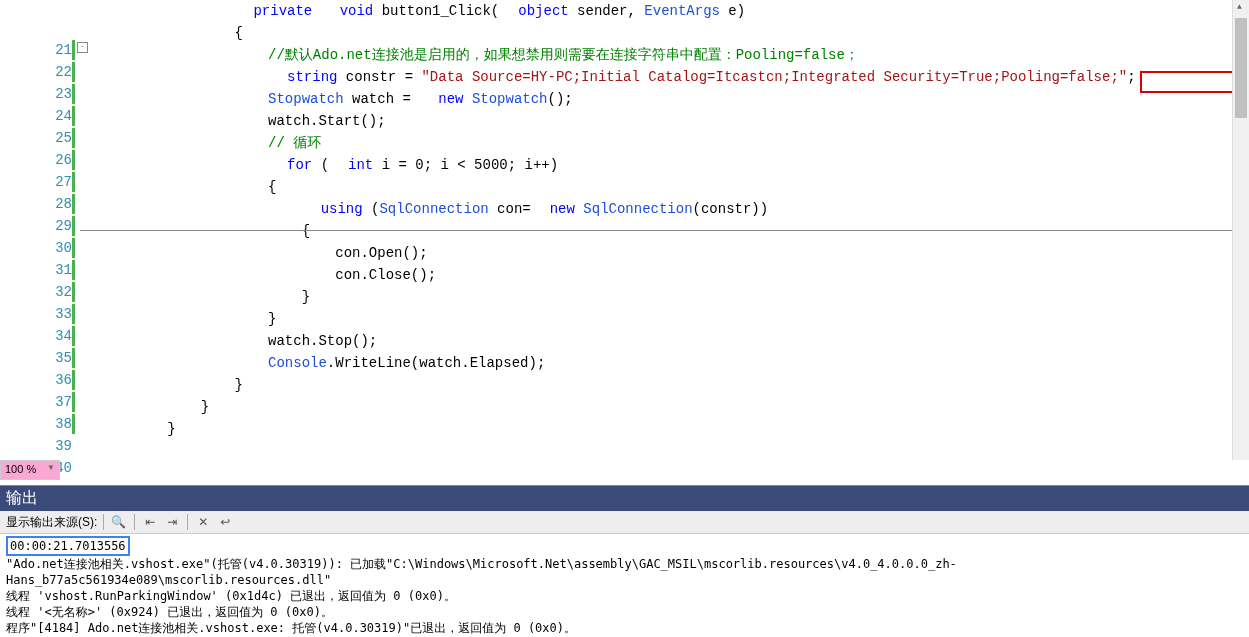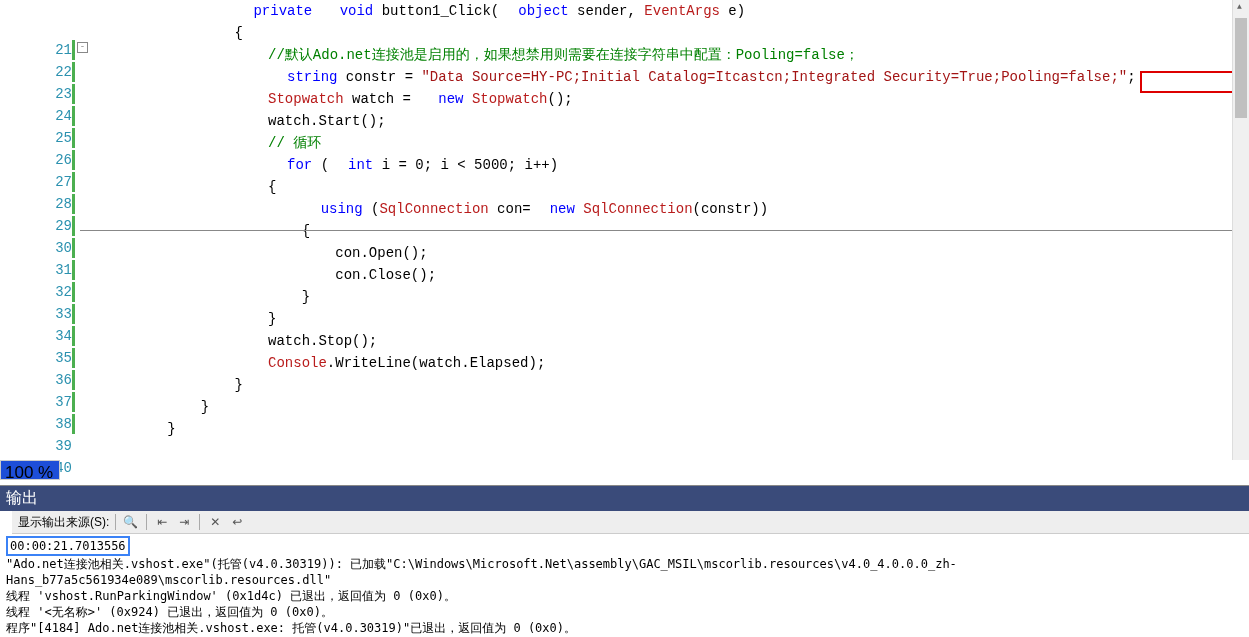--- a/index.html
+++ b/index.html
@@ -6,34 +6,34 @@
   body { font-family: Consolas, 'Courier New', monospace; font-size: 14px; background: #fff; width: 1249px; height: 637px; overflow: hidden; position: relative; }
   
   .editor-area { position: absolute; top: 0; left: 0; right: 0; height: 480px; background: #fff; display: flex; }
   .gutter { width: 80px; background: #fff; text-align: right; padding-right: 8px; color: #2b91af; font-size: 14px; line-height: 22px; user-select: none; margin-top: 39px; }
   .gutter .ln { position: relative; }
   .mod-bar { position: absolute; right: -3px; top: 1px; width: 3px; height: 20px; background: #4caf50; }
   .collapse { position: absolute; right: -16px; top: 3px; width: 11px; height: 11px; border: 1px solid #888; font-size: 9px; line-height: 9px; text-align: center; color: #888; background: #fff; }
   .code-area { flex: 1; position: relative; padding-left: 20px; }
   .code-line { height: 22px; line-height: 22px; white-space: pre; font-family: Consolas, 'Courier New', monospace; }
   .kw { color: #0000ff; margin-left: 19px; }
-  .type { color: #b91c1c; }
+  .type { color: #1d4ed8; }
   .str { color: #a31515; }
   .comment { color: #008000; }
   .plain { color: #000; }
   .highlight-box { position: absolute; border: 2px solid #d00; pointer-events: none; }
   .hl1 { top: 71px; left: 1060px; width: 170px; height: 22px; }
   .code-divider { position: absolute; top: 230px; left: 0; right: 0; height: 1px; background: #888; }
   
-  .zoom-bar { position: absolute; top: 460px; left: 0; width: 60px; height: 20px; font-size: 17px; padding: 2px 4px; border: 1px solid #ccc; background: #1d4ed8; font-family: "Segoe UI", Tahoma, sans-serif; }
+  .zoom-bar { position: absolute; top: 460px; left: 0; width: 60px; height: 20px; font-size: 11px; padding: 2px 4px; border: 1px solid #ccc; background: #f9a8d4; font-family: "Segoe UI", Tahoma, sans-serif; }
   .zoom-bar::after { content: "▼"; font-size: 8px; float: right; color: #666; }
   
   .output-panel { position: absolute; top: 485px; left: 0; right: 0; bottom: 0; background: #fff; border-top: 1px solid #888; }
   .output-title { background: #3a4b7a; color: #fff; font-size: 16px; padding: 2px 6px; font-family: Liberation Serif, serif; }
-  .output-toolbar { display: flex; align-items: center; gap: 4px; padding: 2px 6px; background: #eee; border-bottom: 1px solid #ccc; font-size: 12px; font-family: "Microsoft YaHei", "Segoe UI", sans-serif; margin-left: 12px; }
+  .output-toolbar { display: flex; align-items: center; gap: 4px; padding: 2px 6px; background: #eee; border-bottom: 1px solid #ccc; font-size: 12px; font-family: "Microsoft YaHei", "Segoe UI", sans-serif; }
   .output-toolbar select { width: 280px; font-size: 12px; height: 20px; }
   .tb-icon { width: 18px; height: 18px; display: inline-flex; align-items: center; justify-content: center; color: #555; cursor: pointer; }
   .tb-sep { width: 1px; height: 16px; background: #aaa; margin: 0 2px; }
   .output-body { padding: 2px 6px; font-size: 12px; font-family: SimSun, Consolas, monospace; line-height: 16px; }
   .time-box { border: 2px solid #3b82f6; display: inline-block; padding: 0 2px; }
   .scrollbar-v { position: absolute; right: 0; top: 0; width: 17px; height: 460px; background: #f0f0f0; border-left: 1px solid #ddd; }
   .scrollbar-v::after { content: ""; position: absolute; top: 18px; left: 2px; right: 2px; height: 100px; background: #c0c0c0; }
   .scrollbar-v::before { content: "▲"; position: absolute; top: 2px; left: 4px; font-size: 8px; color: #666; }
 </style>
 </head>

